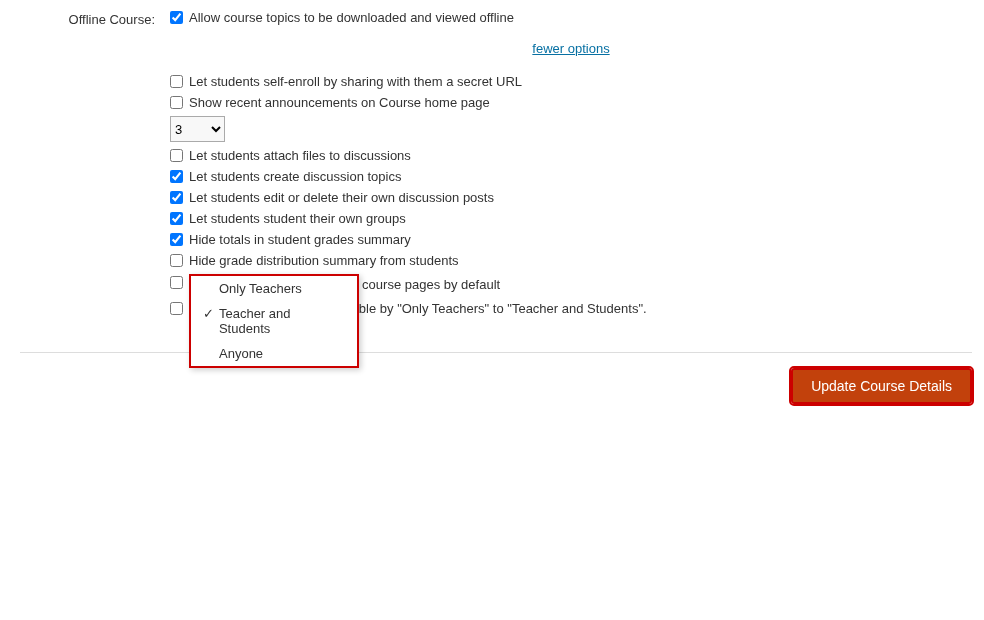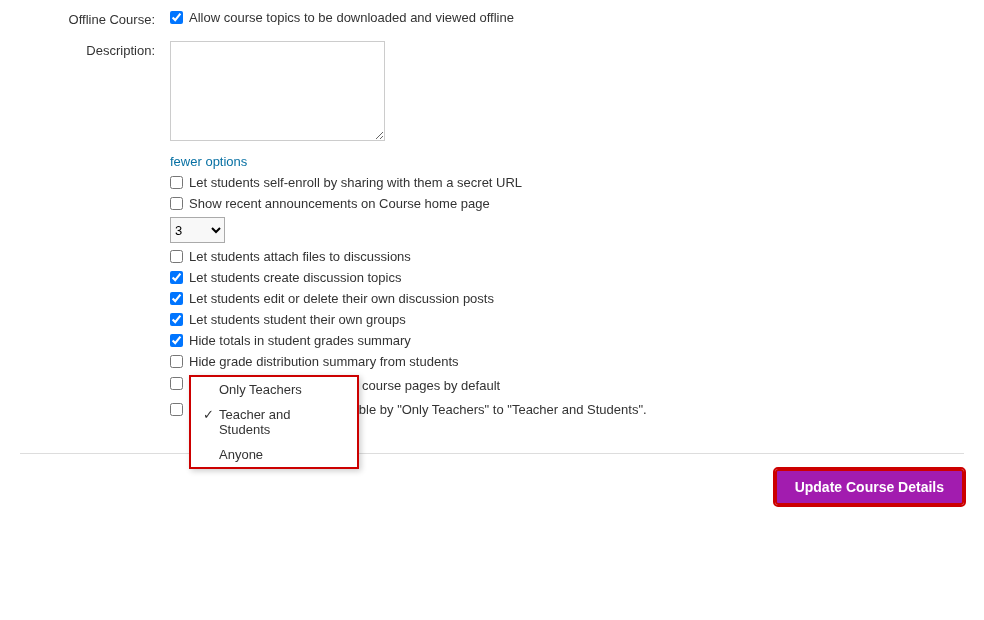--- a/index.html
+++ b/index.html
@@ -7,21 +7,21 @@
       font-family: -apple-system, BlinkMacSystemFont, "Segoe UI", Helvetica, Arial, sans-serif;
       font-size: 13px;
       color: #333;
       background: #fff;
       width: 984px;
       min-height: 620px;
       overflow-x: hidden;
     }
 
     .page-container {
-      padding: 10px 20px 20px 20px;
+      padding: 10px 12px 20px 20px;
     }
 
     .form-row {
       display: flex;
       align-items: flex-start;
       margin-bottom: 10px;
     }
 
     .form-label {
       width: 150px;
@@ -54,24 +54,26 @@
       width: 215px;
       height: 100px;
       border: 1px solid #ccc;
       resize: both;
       font-size: 13px;
       padding: 4px;
     }
 
     .fewer-options-link {
       color: #0770a3;
+      text-decoration: underline;
       cursor: pointer;
       font-size: 13px;
       display: block;
-      margin-bottom: 6px;
+      margin-bottom: 18px;
+      text-align: center;
     }
 
     .announcements-row {
       display: flex;
       align-items: center;
       margin-bottom: 6px;
     }
 
     .number-select {
       width: 55px;
@@ -114,26 +116,26 @@
 
     .update-btn-row {
       display: flex;
       justify-content: flex-end;
       margin-top: 30px;
       padding-top: 15px;
       border-top: 1px solid #ddd;
     }
 
     .update-btn {
-      background-color: #a21caf;
+      background-color: #c2410c;
       color: #fff;
       border: 2px solid #c00;
       padding: 8px 18px;
       font-size: 14px;
-      font-weight: 700;
+      font-weight: 400;
       cursor: pointer;
       border-radius: 3px;
       outline: 2px solid #c00;
     }
 
   </style>
 </head>
 <body>
 
 <div class="page-container">
@@ -141,26 +143,20 @@
   <div class="form-row">
     <div class="form-label">Offline Course:</div>
     <div class="form-content">
       <div class="checkbox-row">
         <input type="checkbox" id="offlineCourse" checked="" style="">
         <label for="offlineCourse">Allow course topics to be downloaded and viewed offline</label>
       </div>
     </div>
   </div>
 
-  <div class="form-row">
-    <div class="form-label">Description:</div>
-    <div class="form-content">
-      <textarea style=""></textarea>
-    </div>
-  </div>
 
   <div class="form-row">
     <div class="form-label"></div>
     <div class="form-content">
       <a class="fewer-options-link">fewer options</a>
 
       <div class="checkbox-row">
         <input type="checkbox" id="selfEnroll" style="">
         <label for="selfEnroll">Let students self-enroll by sharing with them a secret URL</label>
       </div>

